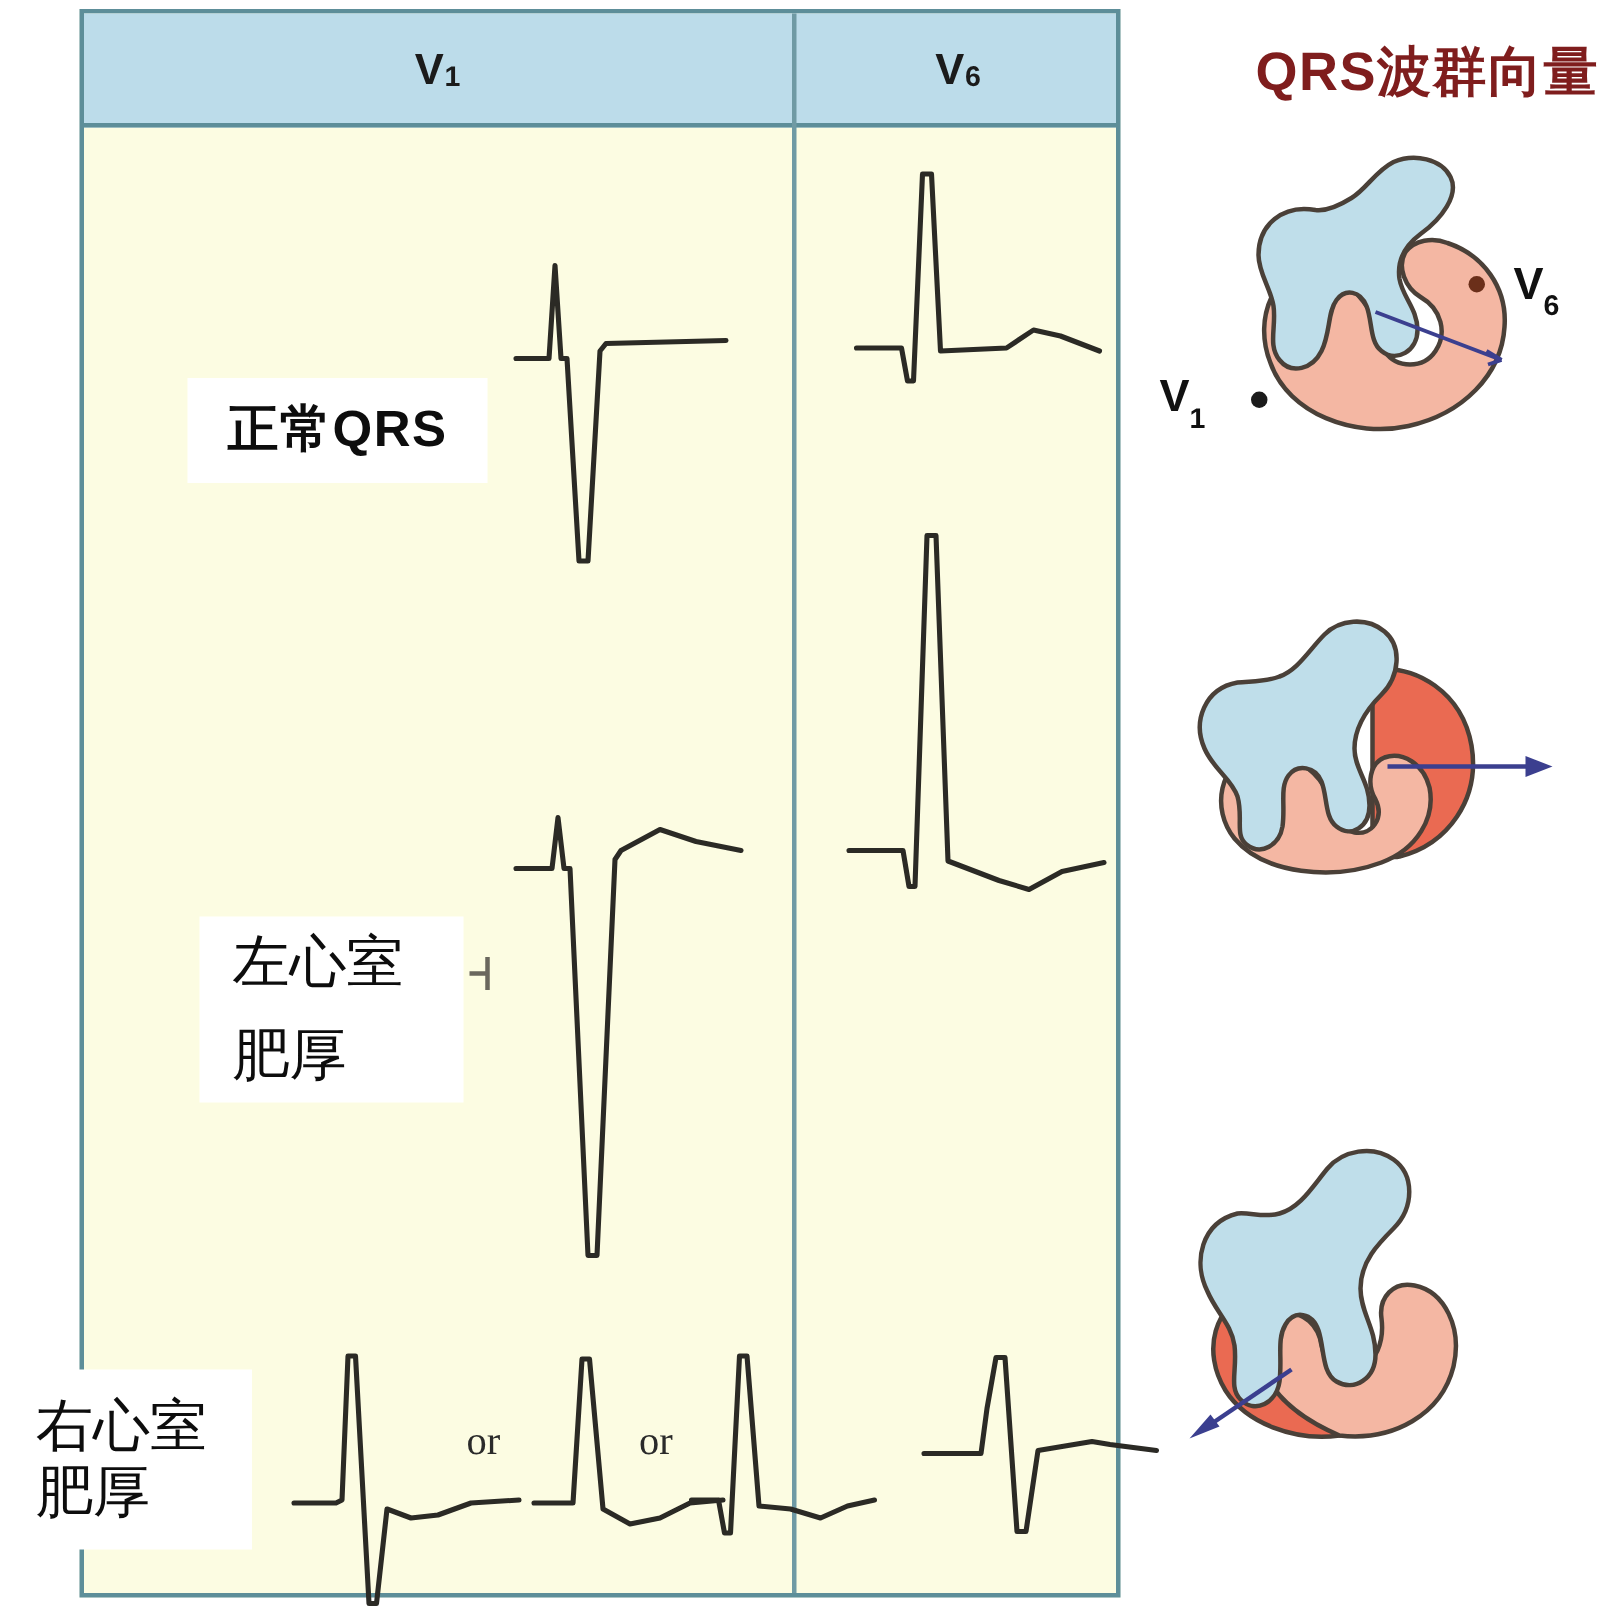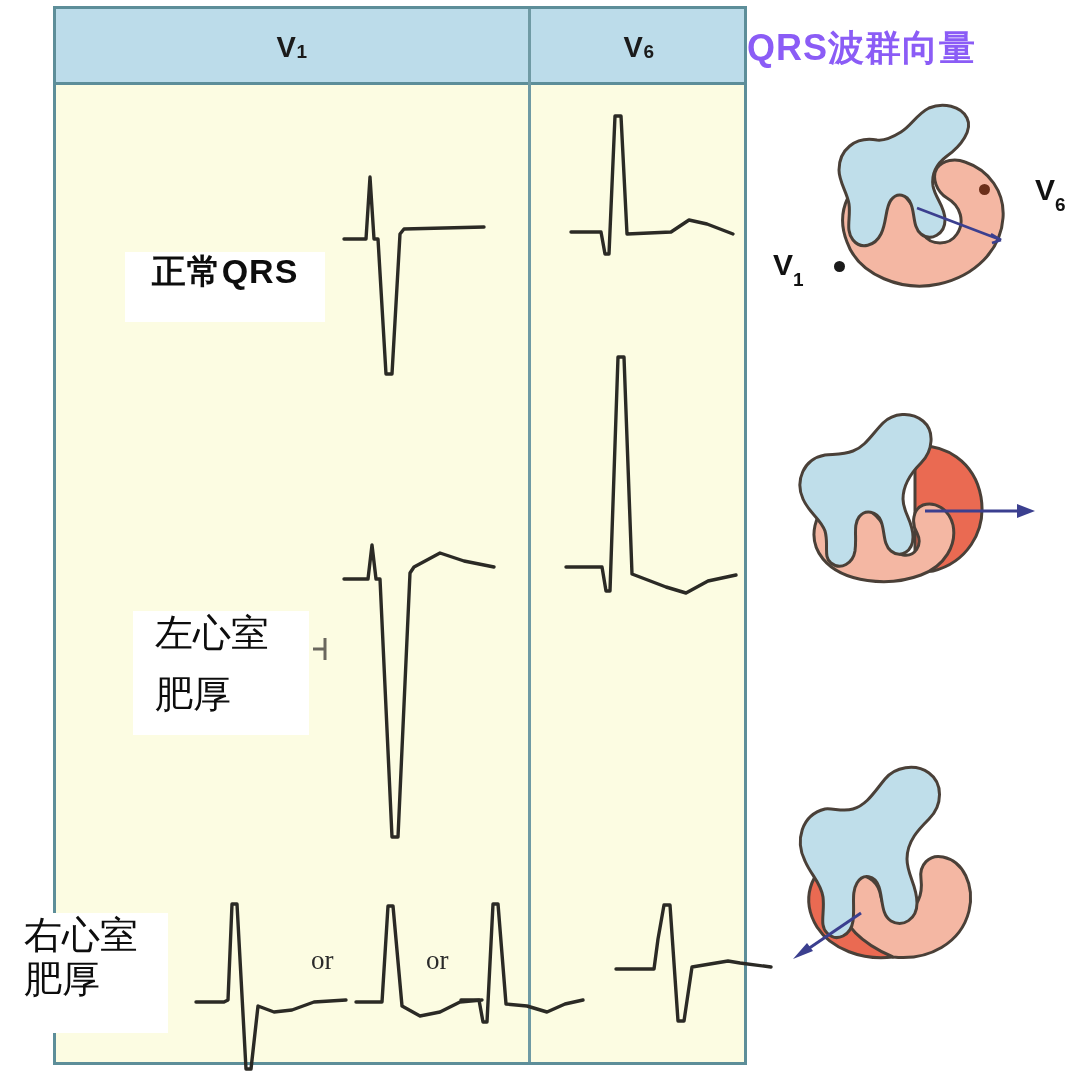--- a/index.html
+++ b/index.html
@@ -34,21 +34,21 @@
   .th-v6{left:475px;width:216px;}
   .th sub{font-size:19px;vertical-align:baseline;position:relative;top:5px;}
   .col-div{
     position:absolute;left:472px;top:0;width:3px;height:1053px;
     background:#6f9aa4;
   }
 
   
   .row-label{
     position:absolute;background:#ffffff;z-index:6;
-    display:flex;flex-direction:column;justify-content:flex-start;
+    display:flex;flex-direction:column;justify-content:center;
     color:#0d0d0d;line-height:1.16;
   }
   .lbl-normal{
     left:125px;top:252px;width:200px;height:70px;
     font-size:34px;font-weight:bold;align-items:center;
     letter-spacing:1px;
   }
   .lbl-lvh{
     left:133px;top:611px;width:176px;height:124px;
     font-size:38px;padding-left:22px;box-sizing:border-box;
@@ -69,21 +69,21 @@
   .or-mark{
     position:absolute;font-size:27px;color:#2a2a2a;
     font-family:"Liberation Serif","DejaVu Serif",serif;
     z-index:4;
   }
 
   
   .right-panel{position:absolute;left:747px;top:0;width:319px;height:1078px;}
   .panel-title{
     position:absolute;left:0;top:24px;width:319px;
-    text-align:left;font-size:36px;font-weight:bold;color:#8b5cf6;
+    text-align:right;font-size:36px;font-weight:bold;color:#7f1d1d;
     letter-spacing:1px;
   }
   .heart{position:absolute;}
   .heart svg{display:block;overflow:visible;}
   .lead-lbl{
     position:absolute;font-weight:bold;font-size:30px;color:#111;
     font-family:"Liberation Sans","DejaVu Sans",sans-serif;
   }
   .lead-lbl sub{font-size:19px;position:relative;top:4px;}
   .lead-dot{position:absolute;width:11px;height:11px;border-radius:50%;background:#1b1b1b;}
@@ -209,21 +209,21 @@
 
         <path d="M112,108 L196,140" stroke="#3b3f8f" stroke-width="2.6" fill="none"></path>
         <path d="M196,140 L186,134 M196,140 L187,143" stroke="#3b3f8f" stroke-width="2.6" fill="none"></path>
       </svg>
     </div>
     <div class="lead-lbl" style="left:26px;top:248px;">
       <span>V</span><sub>1</sub>
     </div>
     <div class="lead-dot" style="left:87px;top:261px;"></div>
 
-    <div class="lead-lbl" style="left:262px;top:173px;margin-left:26px;">
+    <div class="lead-lbl" style="left:262px;top:173px;">
       <span>V</span><sub>6</sub>
     </div>
     <div class="lead-dot brown" style="left:232px;top:184px;"></div>
 
     <div class="heart" style="left:38px;top:405px;">
       <svg width="260" height="190" viewBox="0 0 260 190">
 
         <path d="M126,42 C160,36 190,58 196,92 C202,128 180,158 148,166
                  C138,168 130,160 130,150 L130,56 C130,48 128,44 126,42 Z" fill="#ea6a52" stroke="#4a4038" stroke-width="3"></path>
 

